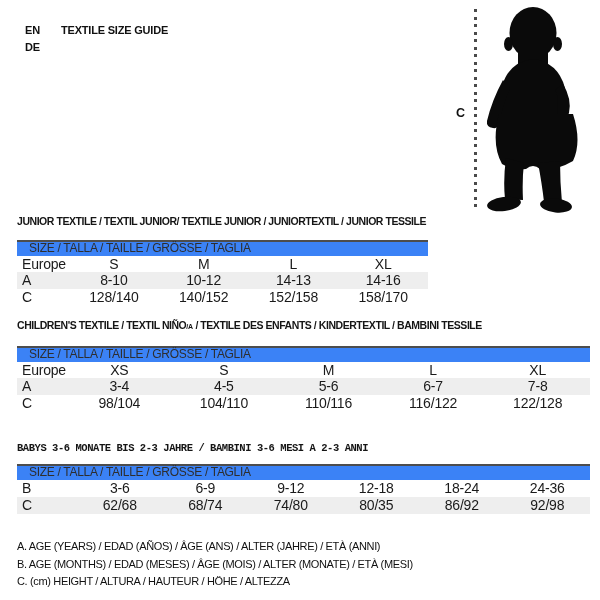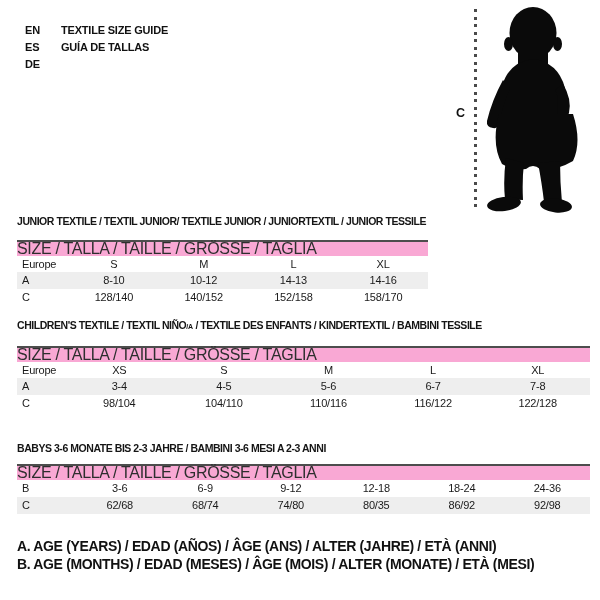--- a/index.html
+++ b/index.html
@@ -21,53 +21,49 @@
   .baby-svg{position:absolute;left:30px;top:2px;}
   
   .sec-heading{
     position:absolute;left:17px;font-size:10.5px;font-weight:bold;letter-spacing:-0.45px;
     white-space:nowrap;color:#151515;
   }
   .sub{font-size:7px;letter-spacing:-0.2px;}
   
   .sg-table{position:absolute;left:17px;}
   .size-bar{
-    background:#f9a8d4;border-top:2px solid #4d4d4d;height:13.5px;line-height:13px;
-    padding-left:0;font-size:16px;letter-spacing:-0.3px;color:#2e2e2e;
+    background:#3b82f6;border-top:2px solid #4d4d4d;height:13.5px;line-height:13px;
+    padding-left:12px;font-size:12px;letter-spacing:-0.3px;color:#2e2e2e;
   }
-  .trow{display:flex;align-items:center;font-size:11px;letter-spacing:-0.2px;color:#1a1a1a;}
+  .trow{display:flex;align-items:center;font-size:14px;letter-spacing:-0.2px;color:#1a1a1a;}
   .trow.alt{background:#eeeeee;}
   .row-label{padding-left:5px;box-sizing:border-box;}
   .cell{flex:1;text-align:center;}
   .t-junior{width:411px;top:240px;}
   .t-junior .trow{height:16.5px;}
   .t-junior .row-label{width:52px;}
   .t-children{width:573px;top:346px;}
   .t-children .trow{height:16.5px;}
   .t-children .row-label{width:50px;}
   .t-babies{width:573px;top:464px;}
   .t-babies .trow{height:17px;}
   .t-babies .row-label{width:60px;}
   
   .footnotes{position:absolute;left:17px;top:538px;}
-  .footnote{height:17.5px;line-height:17.5px;font-size:14px;font-weight:bold;letter-spacing:-0.35px;white-space:nowrap;}
+  .footnote{height:17.5px;line-height:17.5px;font-size:11px;font-weight:normal;letter-spacing:-0.35px;white-space:nowrap;}
 </style>
 </head>
 <body>
 
 <div id="page">
 
   <div class="lang-list">
     <div class="lang-row">
       <span class="lang-code">EN</span>
       <span class="lang-title">TEXTILE SIZE GUIDE</span>
-    </div>
-    <div class="lang-row">
-      <span class="lang-code">ES</span>
-      <span class="lang-title">GUÍA DE TALLAS</span>
     </div>
     <div class="lang-row">
       <span class="lang-code">DE</span>
     </div>
   </div>
 
   <div class="figure">
     <span class="c-label">C</span>
     <div class="dotline"></div>
     <svg class="baby-svg" width="120" height="212" viewBox="0 0 120 212">
@@ -136,21 +132,21 @@
     <div class="trow">
       <span class="row-label">C</span>
       <span class="cell">98/104</span>
       <span class="cell">104/110</span>
       <span class="cell">110/116</span>
       <span class="cell">116/122</span>
       <span class="cell">122/128</span>
     </div>
   </div>
 
-  <div class="sec-heading" style="top:442px;">BABYS 3-6 MONATE BIS 2-3 JAHRE / BAMBINI 3-6 MESI A 2-3 ANNI</div>
+  <div class="sec-heading" style="top:442px;font-family:Liberation Mono, monospace;">BABYS 3-6 MONATE BIS 2-3 JAHRE / BAMBINI 3-6 MESI A 2-3 ANNI</div>
   <div class="sg-table t-babies">
     <div class="size-bar">SIZE / TALLA / TAILLE / GRÖSSE / TAGLIA</div>
     <div class="trow">
       <span class="row-label">B</span>
       <span class="cell">3-6</span>
       <span class="cell">6-9</span>
       <span class="cell">9-12</span>
       <span class="cell">12-18</span>
       <span class="cell">18-24</span>
       <span class="cell">24-36</span>
@@ -162,15 +158,16 @@
       <span class="cell">74/80</span>
       <span class="cell">80/35</span>
       <span class="cell">86/92</span>
       <span class="cell">92/98</span>
     </div>
   </div>
 
   <div class="footnotes">
     <div class="footnote">A. AGE (YEARS) / EDAD (AÑOS) / ÂGE (ANS) / ALTER (JAHRE) / ETÀ (ANNI)</div>
     <div class="footnote">B. AGE (MONTHS) / EDAD (MESES) / ÂGE (MOIS) / ALTER (MONATE) / ETÀ (MESI)</div>
+    <div class="footnote">C. (cm) HEIGHT / ALTURA / HAUTEUR / HÖHE / ALTEZZA</div>
   </div>
 
 </div>
 
 </body></html>

